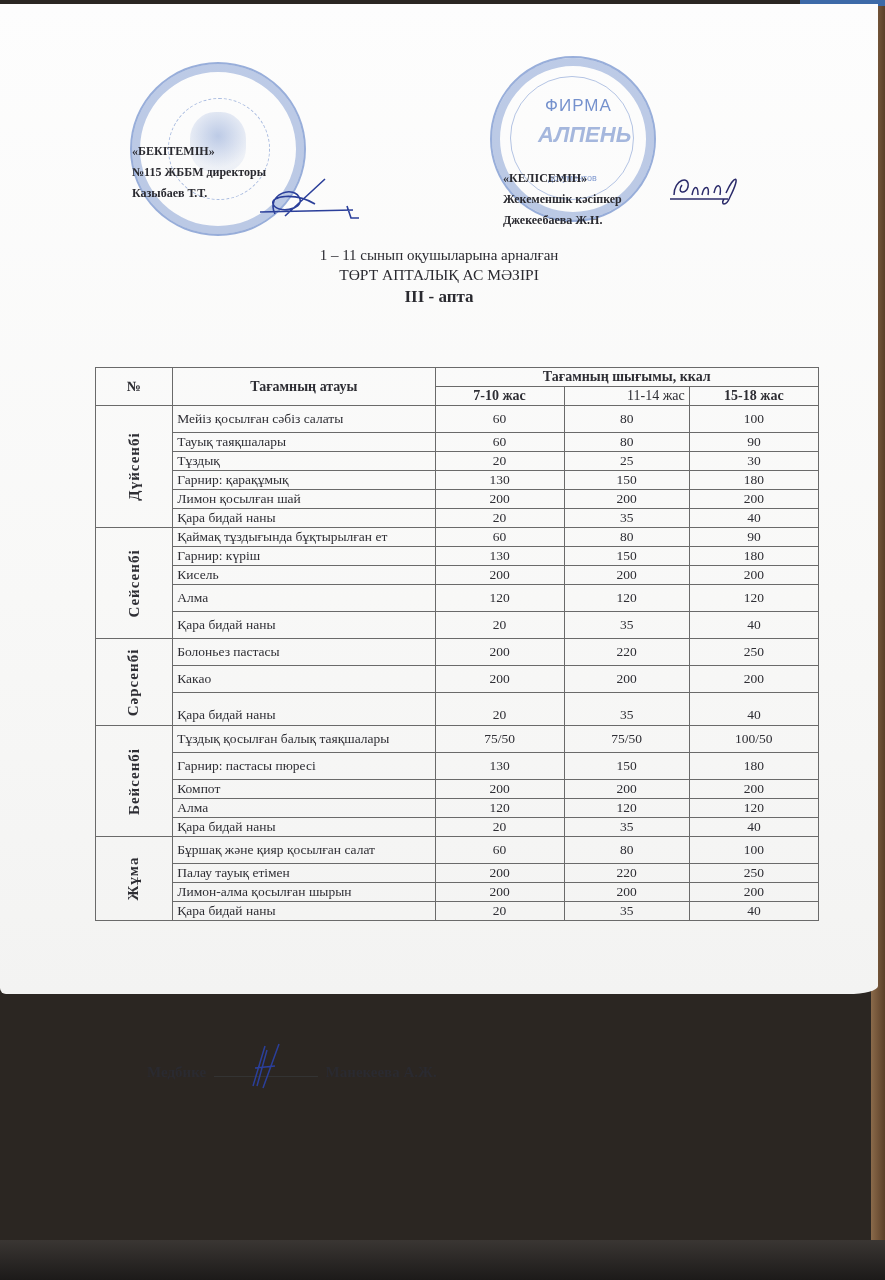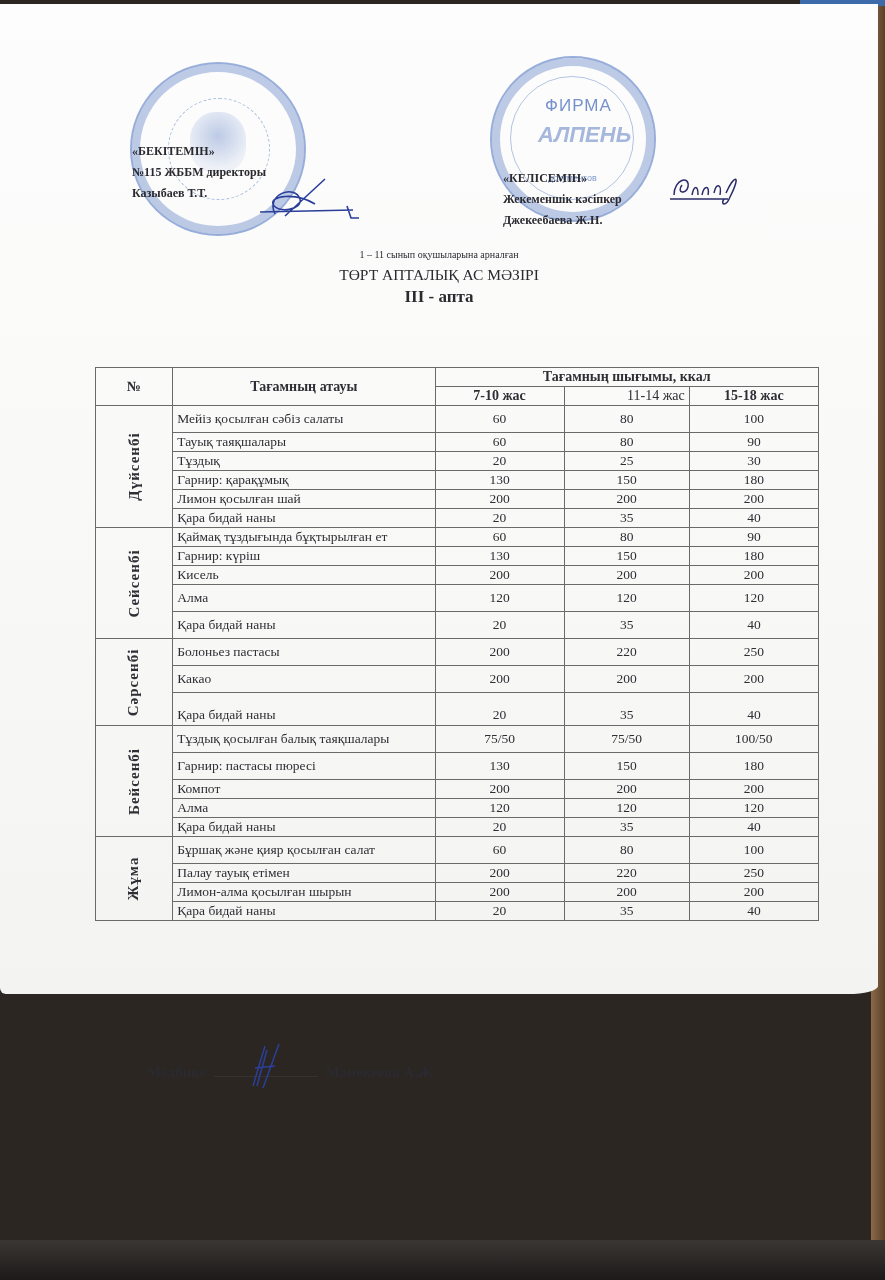--- a/index.html
+++ b/index.html
@@ -65,21 +65,21 @@
     .stamp-doc {
       position: absolute; left: 548px; top: 169px; font-family: "Liberation Sans", sans-serif;
       font-size: 9px; color: rgba(60,100,185,0.65);
     }
 
     .sig { position: absolute; pointer-events: none; }
 
     
     .title-block { position: absolute; left: 0; top: 241px; width: 878px; text-align: center; color: #2a2a30; }
     .title-1 { font-weight: bold; font-style: italic; font-size: 15.5px; line-height: 20px; }
-    .title-2 { font-size: 10px; line-height: 20px; }
+    .title-2 { font-size: 15px; line-height: 20px; }
     .title-3 { font-size: 15.5px; line-height: 20px; }
     .title-4 { font-weight: bold; font-size: 17px; line-height: 24px; }
 
     
     table.menu {
       position: absolute; left: 95px; top: 363px; width: 724px;
       border-collapse: collapse; font-size: 13.5px; color: #2e2e34;
       background: transparent;
     }
     table.menu td, table.menu th {

